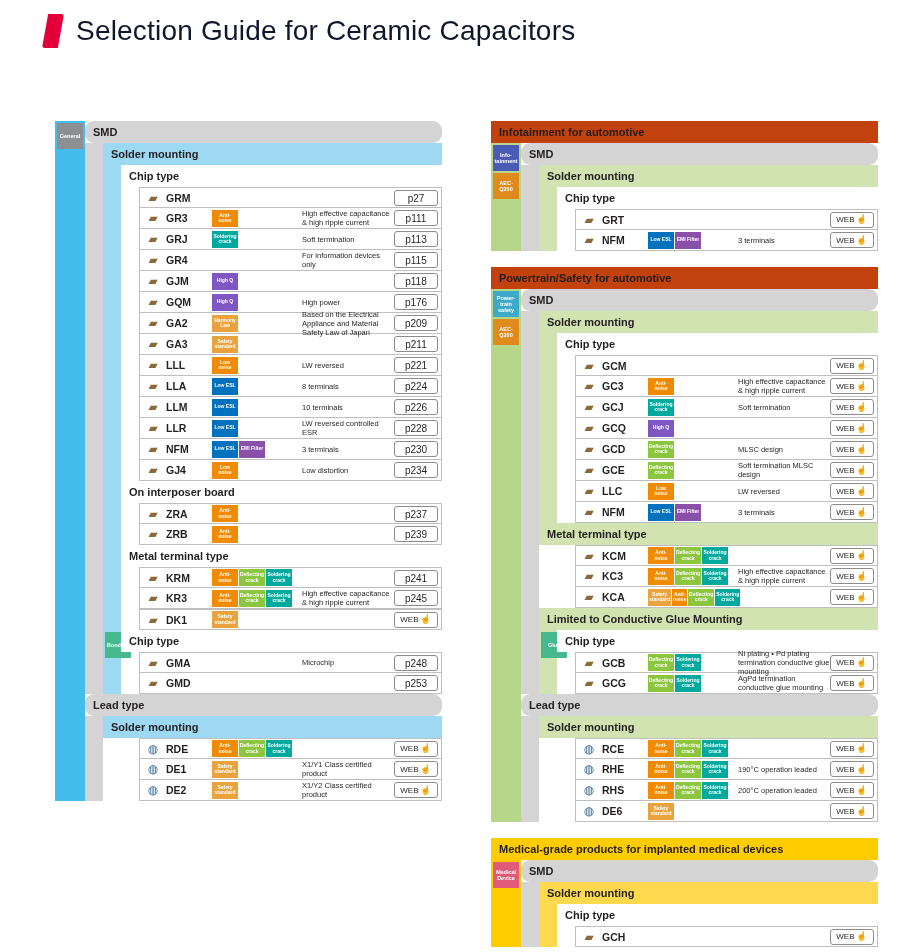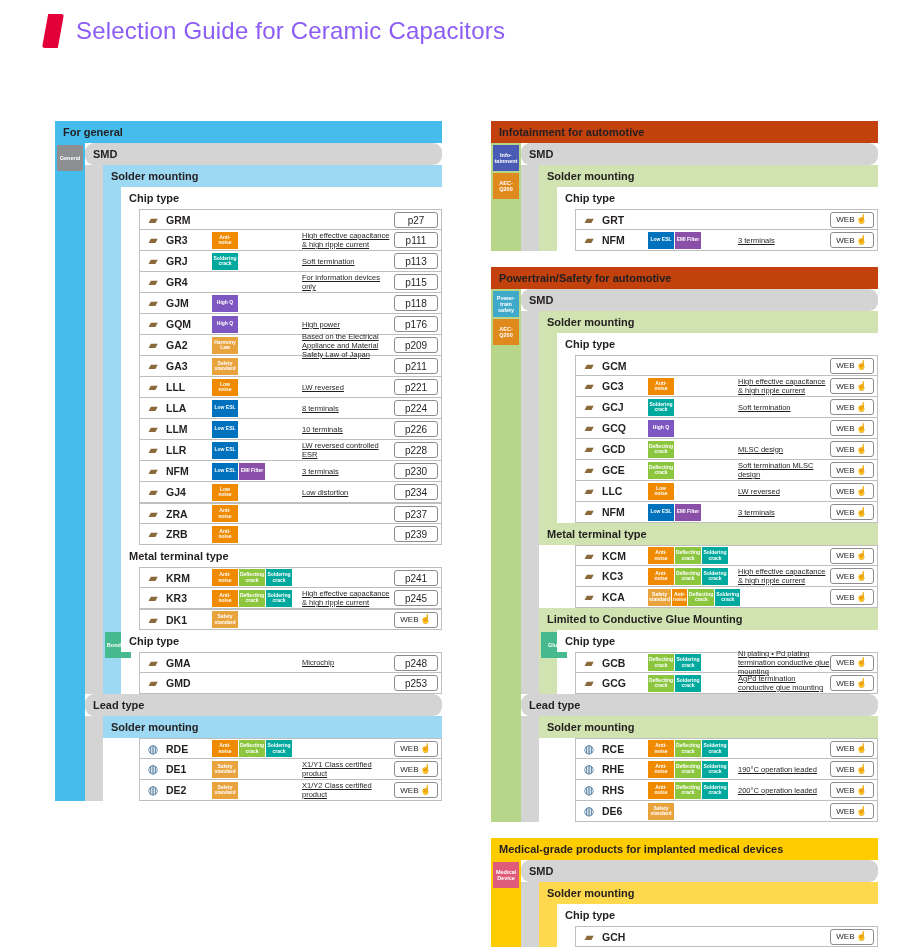--- a/index.html
+++ b/index.html
@@ -13,21 +13,21 @@
     overflow: hidden;
   }
   
   .title-row { display:flex; align-items:center; padding: 14px 0 0 42px; }
   .title-mark {
     width: 22px; height: 34px; margin-right: 12px;
     background: #e3003a;
     clip-path: polygon(28% 0%, 100% 0%, 72% 100%, 0% 100%);
     border-radius: 3px;
   }
-  .title-text { font-size: 24px; color: #8b5cf6; font-weight: 400; letter-spacing: .2px; }
+  .title-text { font-size: 28px; color: #0f172a; font-weight: 400; letter-spacing: .2px; }
 
   
   .cols { position:relative; }
   .col-left { position:absolute; left:55px; top:73px; width:387px; }
   .col-right { position:absolute; left:491px; top:73px; width:387px; }
 
   
   .block { margin-bottom: 0; }
   .band {
     font-size: 11px; font-weight: bold; color:#231f20;
@@ -81,21 +81,21 @@
     font-weight:bold;
   }
   .badge.antinoise { background:#f08a00; }
   .badge.solder { background:#8cc63f; }
   .badge.soldering { background:#00a99d; }
   .badge.lowesl { background:#0071bc; }
   .badge.emi { background:#8a4fa8; }
   .badge.highq { background:#7e57c2; }
   .badge.safety { background:#e8a33d; }
   .badge.harmony { background:#e8a33d; }
-  .desc { flex:1 1 auto; font-size:7.5px; line-height:9px; padding-left:4px; color:#231f20;text-decoration:underline; }
+  .desc { flex:1 1 auto; font-size:7.5px; line-height:9px; padding-left:4px; color:#231f20; }
   .pageref {
     flex:0 0 44px; width:44px; margin-right:3px;
     border:1px solid #8c8c8c; border-radius:3px; background:#fff;
     font-size:10px; text-align:center; line-height:15px; height:16px;
   }
   .webref {
     flex:0 0 44px; width:44px; margin-right:3px;
     border:1px solid #8c8c8c; border-radius:3px; background:#fff;
     font-size:8px; text-align:center; line-height:15px; height:16px;
     display:flex; align-items:center; justify-content:center; gap:2px;
@@ -105,21 +105,20 @@
 </head>
 <body>
 
 <div class="title-row">
   <div class="title-mark"></div>
   <div class="title-text">Selection Guide for Ceramic Capacitors</div>
 </div>
 
 <div class="cols">
   <div class="col-left" id="col-left">
-      <div class="band blue">For general</div>
       <div class="row">
         <div class="spine blue" style="width: 30px;">
           <div class="tag general">General</div>
         </div>
         <div class="body-col">
           <div class="band grey">SMD</div>
           <div class="row">
             <div class="spine grey" style="width: 18px;"></div>
             <div class="body-col">
               <div class="band sub-blue">Solder mounting</div>
@@ -245,20 +244,21 @@
                     <div class="prow">
                       <div class="pic" style="color: rgb(138, 106, 58);">▰</div>
                       <div class="pname">GJ4</div>
                       <div class="badges">
                         <span class="badge antinoise">Low noise</span>
                       </div>
                       <div class="desc">Low distortion</div>
                       <div class="pageref">p234</div>
                     </div>
                   </div>
+                  <div class="band " style="background: rgb(255, 255, 255);">On interposer board</div>
                   <div class="prow-wrap" style="margin-left: 18px;">
                     <div class="prow">
                       <div class="pic" style="color: rgb(138, 106, 58);">▰</div>
                       <div class="pname">ZRA</div>
                       <div class="badges">
                         <span class="badge antinoise">Anti-noise</span>
                       </div>
                       <div class="desc"></div>
                       <div class="pageref">p237</div>
                     </div>

